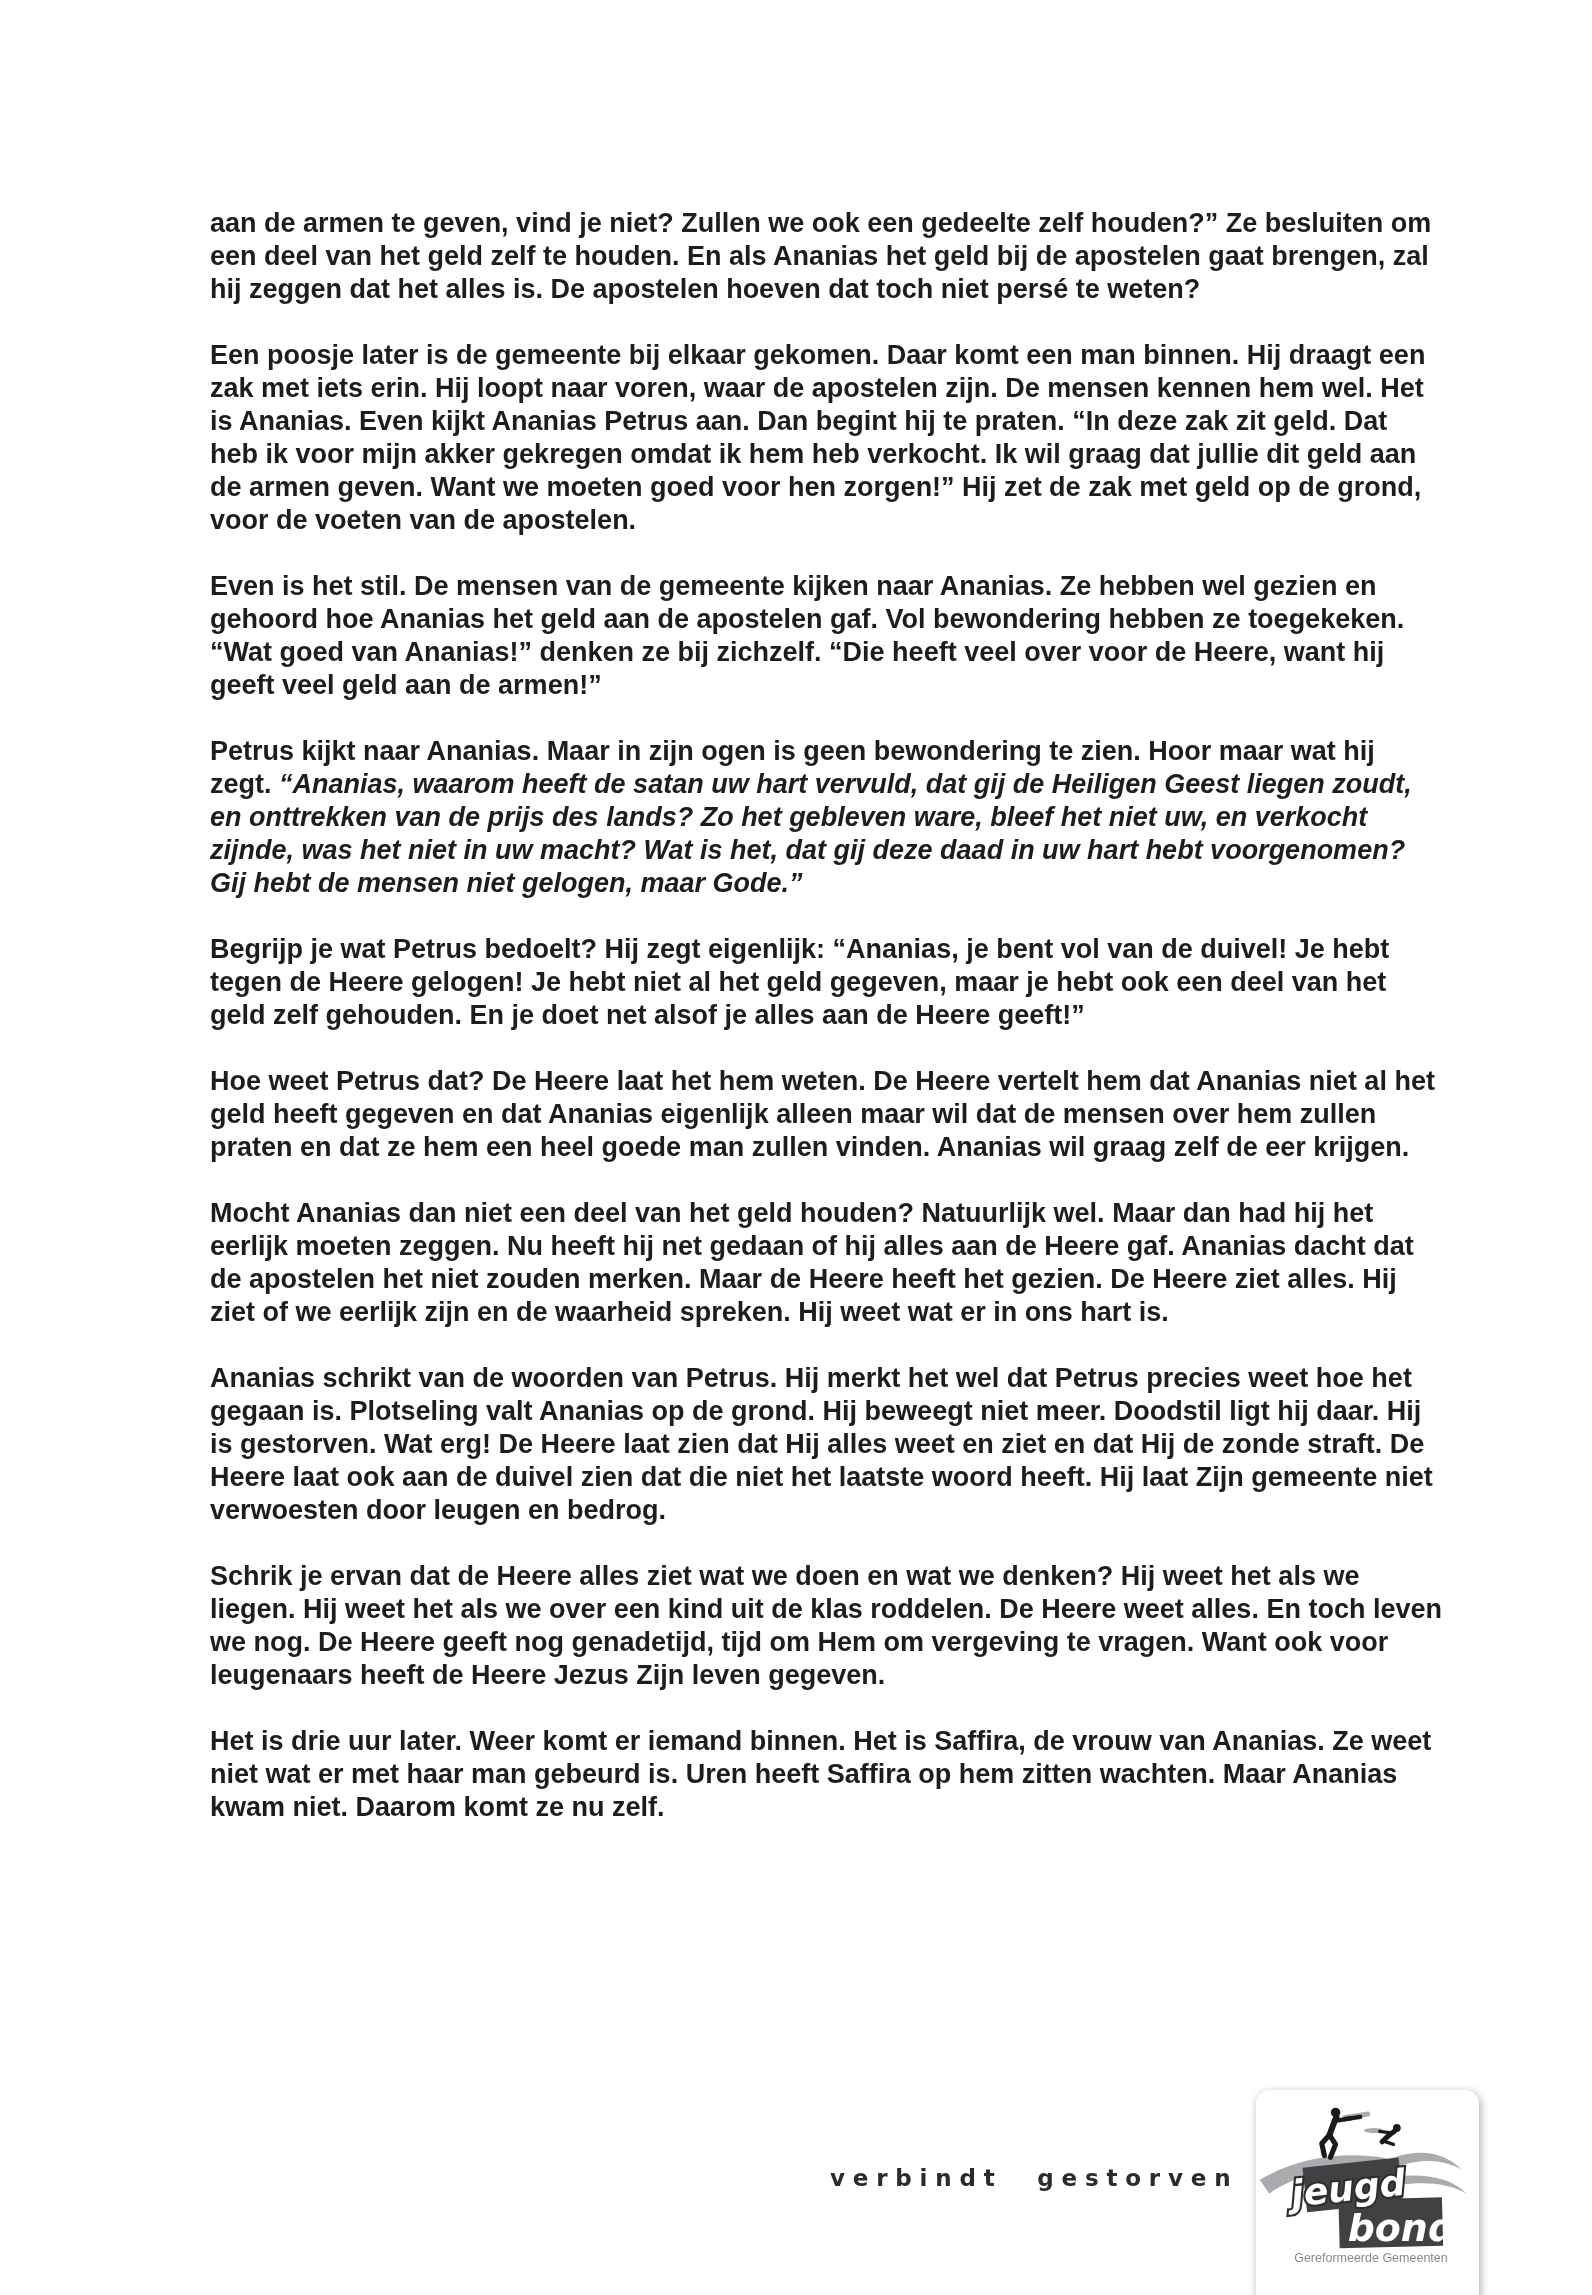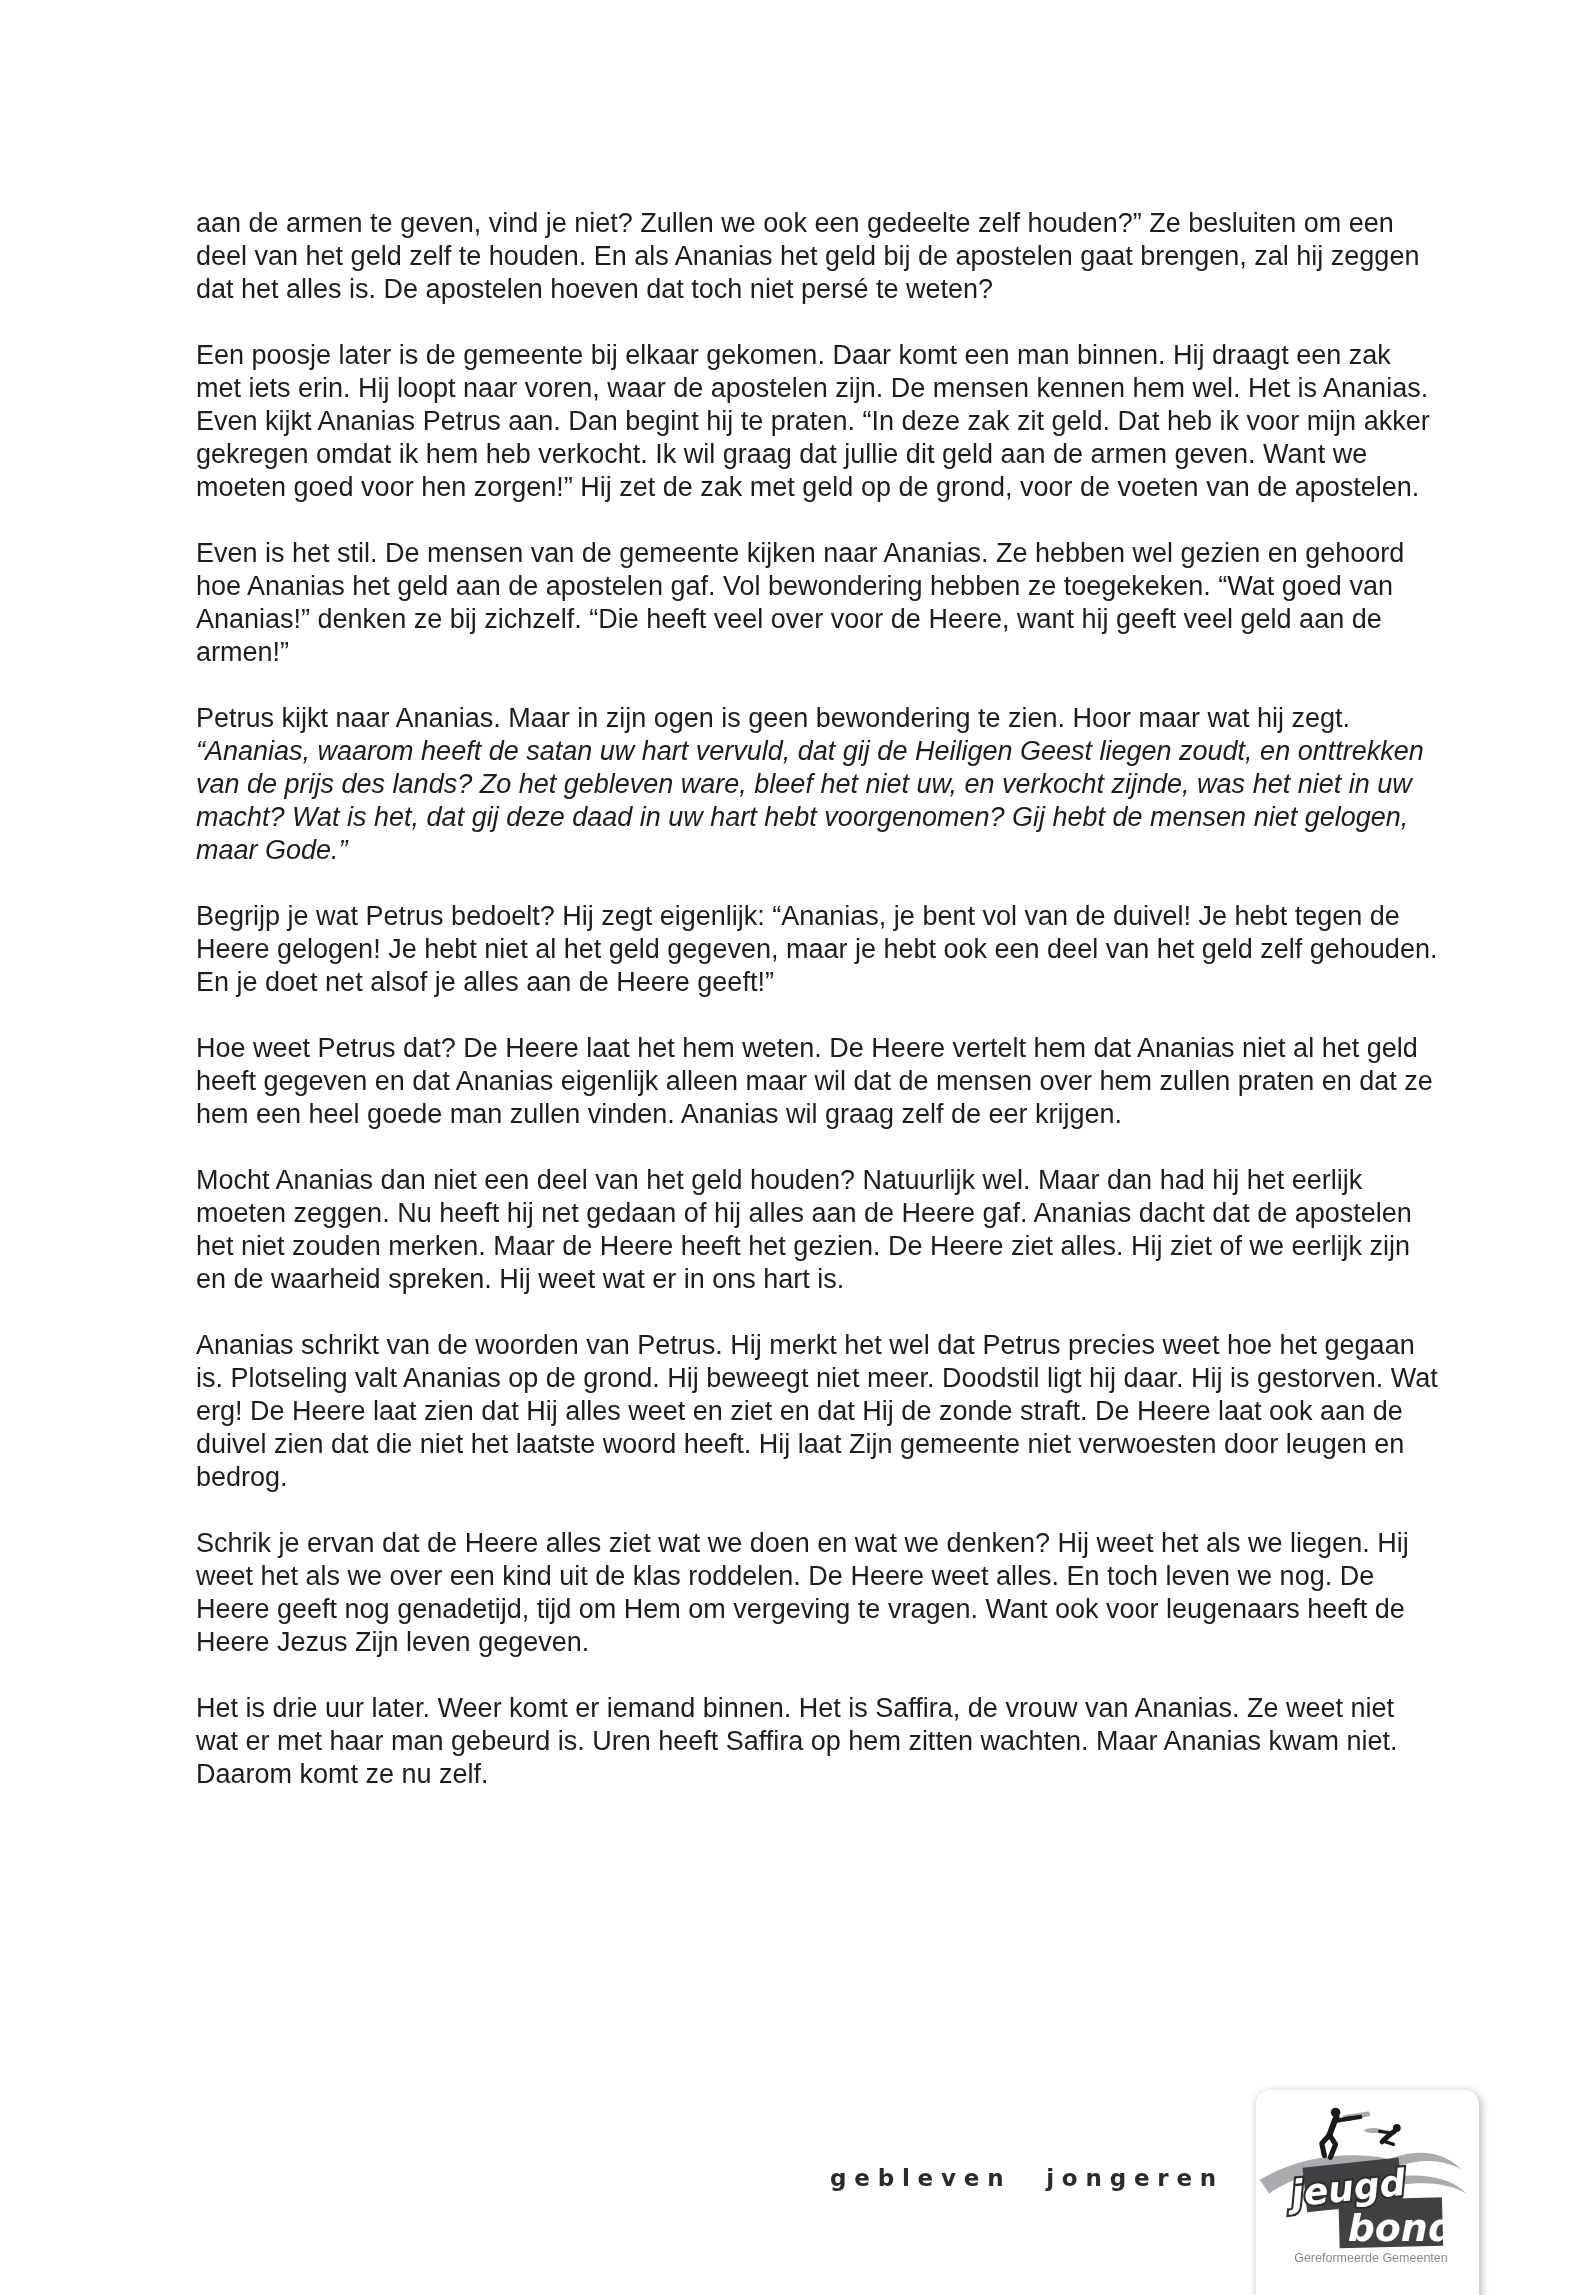--- a/index.html
+++ b/index.html
@@ -13,21 +13,21 @@
   }
   .doc{
     position:absolute;
     left:192px;
     top:207px;
     width:1250px;
     font-size:27px;
     line-height:33px;
     color:#1d1d1f;
   }
-  .doc p{margin:0 0 33px 4px;}
+  .doc p{margin:0 0 33px 18px;font-weight:bold;}
   .doc .it{font-style:italic;}
   .tagline{
     position:absolute;
     left:830px;
     top:2165px;
     font-family:"DejaVu Sans", sans-serif;
     font-weight:700;
     font-size:23px;
     letter-spacing:7.8px;
     word-spacing:19px;
@@ -57,21 +57,21 @@
       <p><span>Even is het stil. De mensen van de gemeente kijken naar Ananias. Ze hebben wel gezien en gehoord hoe Ananias het geld aan de apostelen gaf. Vol bewondering hebben ze toegekeken. “Wat goed van Ananias!” denken ze bij zichzelf. “Die heeft veel over voor de Heere, want hij geeft veel geld aan de armen!”</span></p>
       <p><span>Petrus kijkt naar Ananias. Maar in zijn ogen is geen bewondering te zien. Hoor maar wat hij zegt. </span><span class="it">“Ananias, waarom heeft de satan uw hart vervuld, dat gij de Heiligen Geest liegen zoudt, en onttrekken van de prijs des lands? Zo het gebleven ware, bleef het niet uw, en verkocht zijnde, was het niet in uw macht? Wat is het, dat gij deze daad in uw hart hebt voorgenomen? Gij hebt de mensen niet gelogen, maar Gode.”</span></p>
       <p><span>Begrijp je wat Petrus bedoelt? Hij zegt eigenlijk: “Ananias, je bent vol van de duivel! Je hebt tegen de Heere gelogen! Je hebt niet al het geld gegeven, maar je hebt ook een deel van het geld zelf gehouden. En je doet net alsof je alles aan de Heere geeft!”</span></p>
       <p><span>Hoe weet Petrus dat? De Heere laat het hem weten. De Heere vertelt hem dat Ananias niet al het geld heeft gegeven en dat Ananias eigenlijk alleen maar wil dat de mensen over hem zullen praten en dat ze hem een heel goede man zullen vinden. Ananias wil graag zelf de eer krijgen.</span></p>
       <p><span>Mocht Ananias dan niet een deel van het geld houden? Natuurlijk wel. Maar dan had hij het eerlijk moeten zeggen. Nu heeft hij net gedaan of hij alles aan de Heere gaf. Ananias dacht dat de apostelen het niet zouden merken. Maar de Heere heeft het gezien. De Heere ziet alles. Hij ziet of we eerlijk zijn en de waarheid spreken. Hij weet wat er in ons hart is.</span></p>
       <p><span>Ananias schrikt van de woorden van Petrus. Hij merkt het wel dat Petrus precies weet hoe het gegaan is. Plotseling valt Ananias op de grond. Hij beweegt niet meer. Doodstil ligt hij daar. Hij is gestorven. Wat erg!  De Heere laat zien dat Hij alles weet en ziet en dat Hij de zonde straft. De Heere laat ook aan de duivel zien dat die niet het laatste woord heeft. Hij laat Zijn gemeente niet verwoesten door leugen en bedrog.</span></p>
       <p><span>Schrik je ervan dat de Heere alles ziet wat we doen en wat we denken? Hij weet het als we liegen. Hij weet het als we over een kind uit de klas roddelen. De Heere weet alles. En toch leven we nog. De Heere geeft nog genadetijd, tijd om Hem om vergeving te vragen. Want ook voor leugenaars heeft de Heere Jezus Zijn leven gegeven.</span></p>
       <p><span>Het is drie uur later. Weer komt er iemand binnen. Het is Saffira, de vrouw van Ananias. Ze weet niet wat er met haar man gebeurd is. Uren heeft Saffira op hem zitten wachten. Maar Ananias kwam niet. Daarom komt ze nu zelf.</span></p>
     </div>
 
-  <div class="tagline">gebleven jongeren</div>
+  <div class="tagline">verbindt gestorven</div>
 
   <div class="logo-card">
     <svg width="223" height="226" viewBox="0 0 258 262">
 
       <g>
         <path d="M4,104 C45,80 98,70 150,79 L157,94 C102,84 50,96 15,120 Z" fill="#a9abae"></path>
         <path d="M152,81 C188,66 218,72 238,92 C216,80 188,78 156,92 Z" fill="#a9abae"></path>
         <path d="M162,100 C202,96 228,104 244,120 C222,108 196,106 166,110 Z" fill="#a9abae"></path>
       </g>
 

